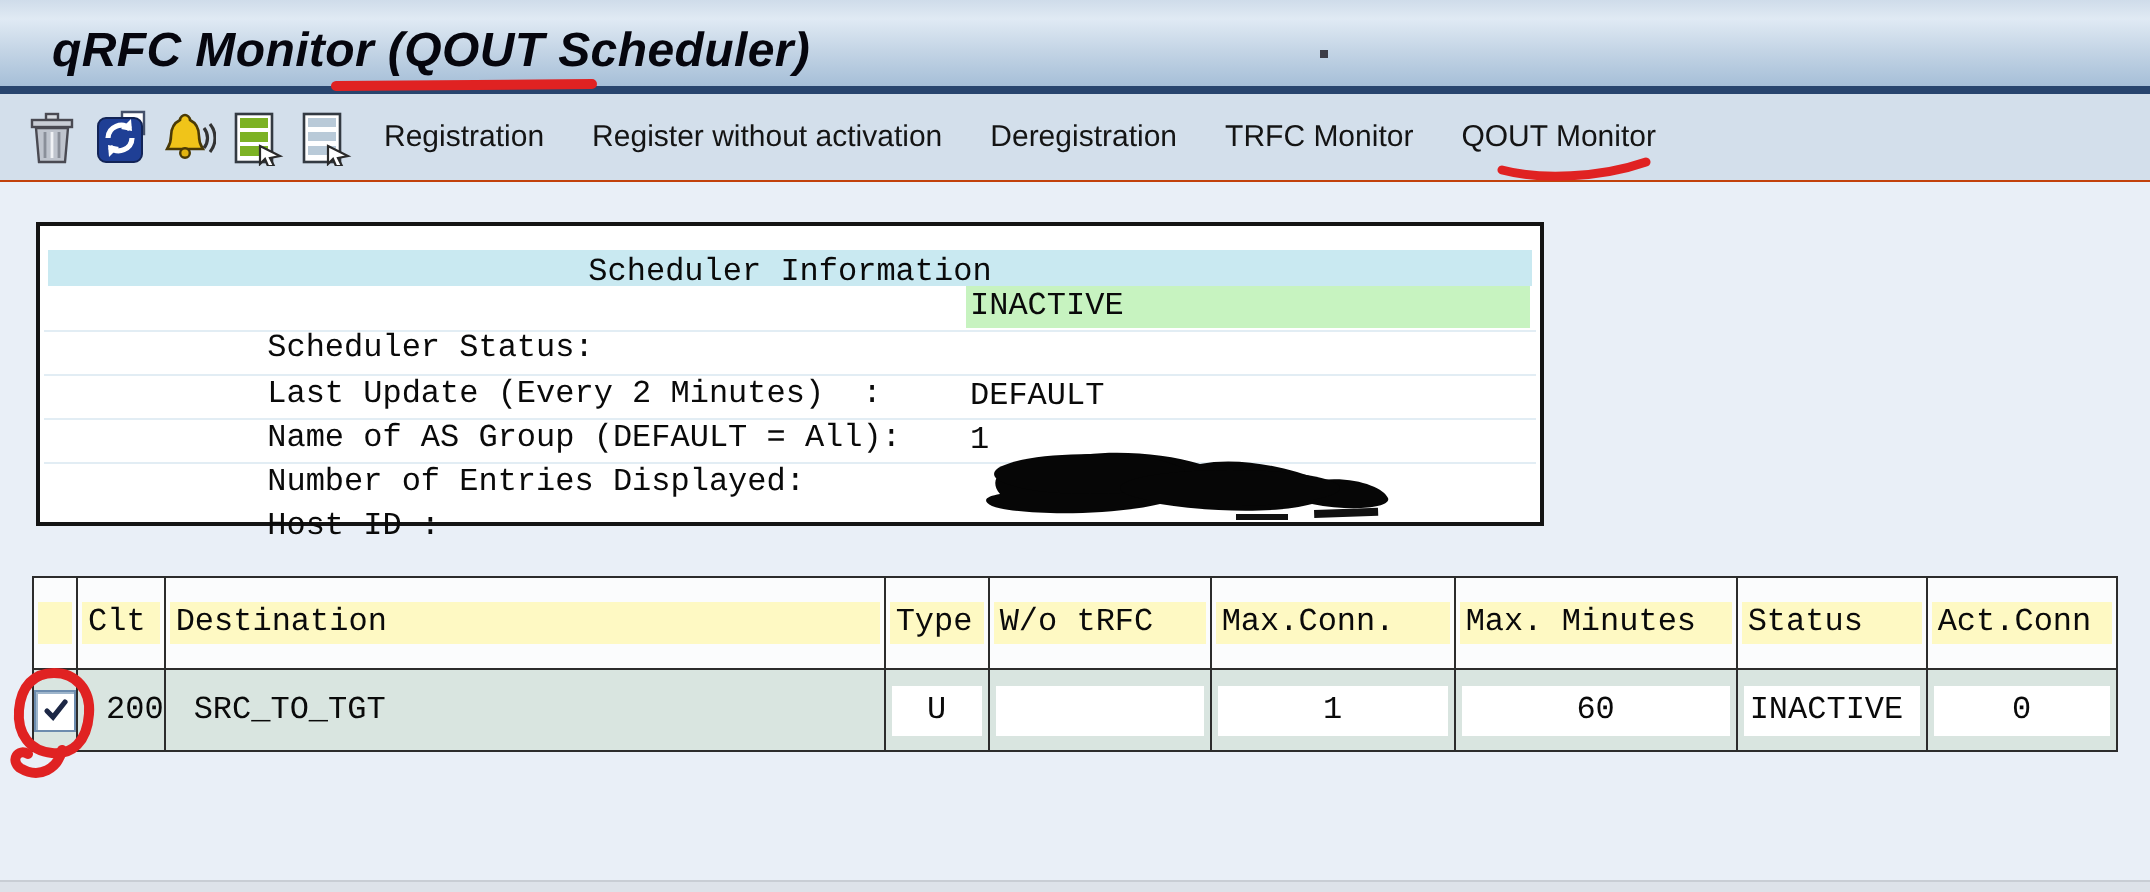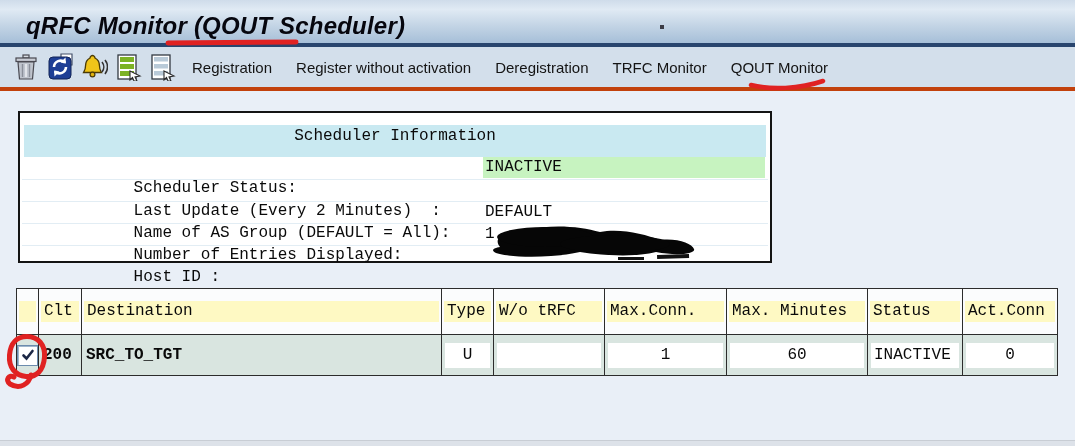--- a/index.html
+++ b/index.html
@@ -14,36 +14,36 @@
   }
   .titlebar h1{
     margin:4px;padding:4px 0 0 22px;font-size:24px;line-height:36px;
     font-style:italic;font-weight:bold;color:#06060e;letter-spacing:0.2px;
     font-family:"Liberation Sans",sans-serif;
   }
   .navy-line{position:absolute;left:0;top:43px;width:1075px;height:4px;background:#28456e;}
   
   .toolbar{
     position:absolute;left:0;top:47px;width:1075px;height:44px;
-    background:#d3dfeb;border-bottom:4px solid #c2410c;
+    background:#d3dfeb;border-bottom:1px solid #c2410c;
     display:flex;align-items:center;padding-left:12px;box-sizing:border-box;
   }
   .tb-icon{width:28px;height:28px;margin-right:6px;flex:0 0 auto;cursor:pointer;}
   .tb-icon svg{width:28px;height:28px;display:block;}
   .tb-buttons{display:flex;align-items:center;margin-left:10px;column-gap:24px;}
   .tb-btn{font-size:15px;color:#141414;white-space:nowrap;cursor:pointer;}
   
   .info-box{
     position:absolute;left:18px;top:111px;width:754px;height:152px;
     background:#ffffff;border:2px solid #141414;box-sizing:border-box;
     padding:12px 2px 4px 2px;
     font-family:"Liberation Mono","DejaVu Sans Mono",monospace;font-size:16px;color:#0a0a0a;
   }
   .info-header{
-    height:32px;line-height:22px;margin:0 2px;background:#c9e9f1;
+    height:18px;line-height:22px;margin:0 2px;background:#c9e9f1;
     text-align:center;white-space:pre;
   }
   .info-row{position:relative;height:22px;line-height:21px;white-space:pre;}
   .info-row + .info-row{border-top:1px solid #e2edf4;box-sizing:border-box;}
   .info-label{padding-left:6px;margin-left:48px;}
   .info-value{position:absolute;left:463px;top:0;line-height:21px;}
   .info-value.green{
     left:461px;right:3px;background:#c7f3c0;padding-left:2px;
   }
   
@@ -53,21 +53,21 @@
   }
   .rfc-table td,.rfc-table th{
     border:1px solid #2c2c2c;padding:0;font-weight:normal;vertical-align:middle;
   }
   .rfc-table th{height:45px;background:#fbfcfd;text-align:left;}
   .hdr{display:block;margin:0 2px;background:#fef9c3;line-height:21px;padding:0 3px;white-space:pre;min-height:21px;}
   .rfc-table td{height:40px;background:#d9e5e0;}
   .cellbox{margin:7px 3px;background:#ffffff;height:25px;line-height:25px;}
   .cellbox.center{text-align:center;}
   .cellbox.left{padding-left:3px;}
-  .plain-left{padding-left:4px;line-height:40px;white-space:pre;font-weight:bold;}
+  .plain-left{padding-left:14px;line-height:40px;white-space:pre;}
   .cb-wrap{display:flex;align-items:center;justify-content:center;height:40px;}
   .checkbox{
     width:19px;height:19px;background:#ffffff;border:1px solid #6c8cae;
     box-shadow:inset 1px 1px 0 #9fb6cc;display:flex;align-items:center;justify-content:center;cursor:pointer;
   }
   
   .col-cb{width:22px;}.col-clt{width:43px;}.col-dest{width:360px;}
   .col-type{width:52px;}.col-wo{width:111px;}.col-mc{width:122px;}
   .col-mr{width:141px;}.col-st{width:95px;}.col-ac{width:95px;}
   

